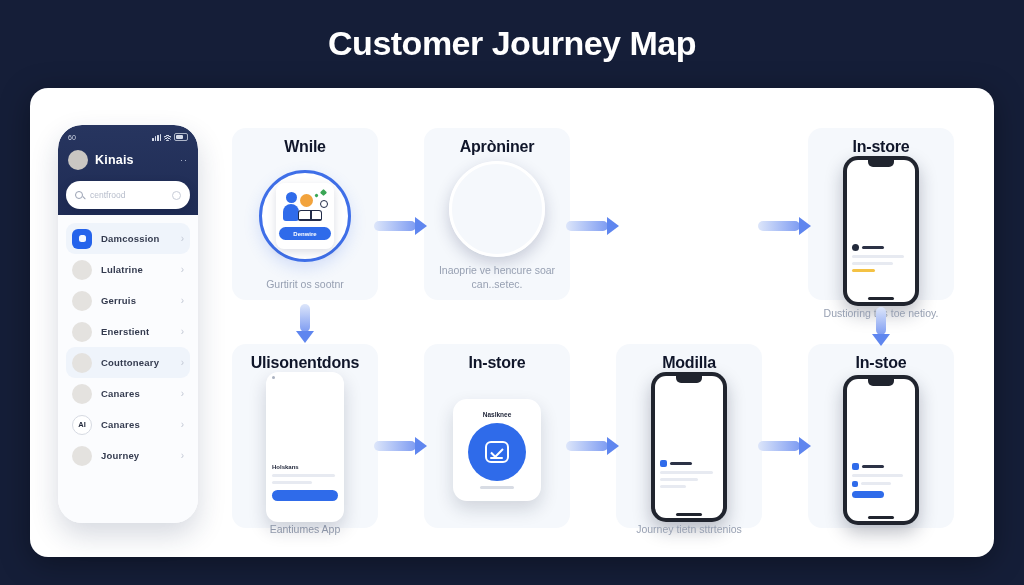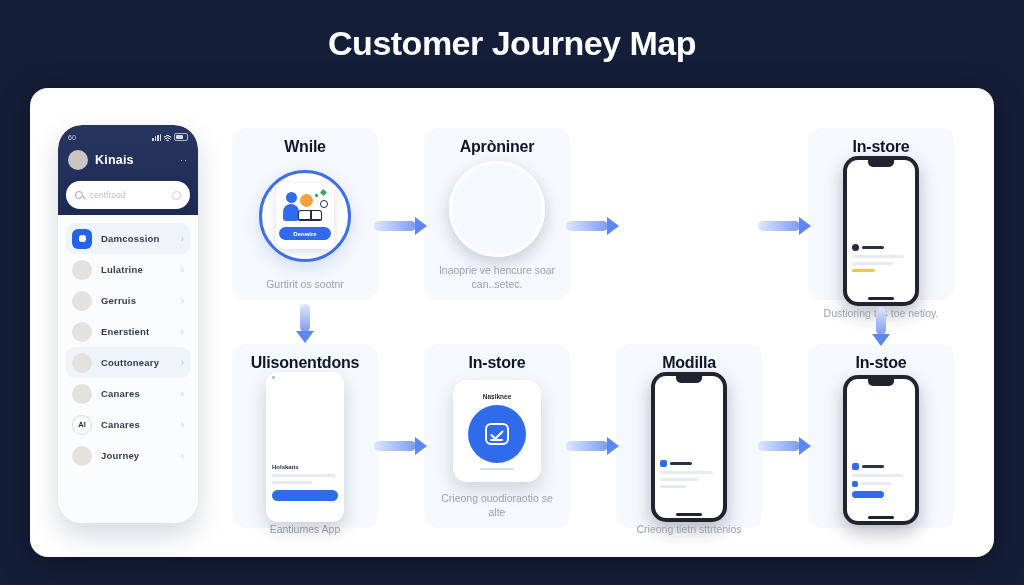--- a/index.html
+++ b/index.html
@@ -291,42 +291,41 @@
       <div class="step-title">In-store</div>
       <div class="step-media">
         <div class="check-card">
           <div class="check-label">Naslknee</div>
           <div class="check-circle">
               <div class="check-box"></div>
             </div>
           <div class="check-foot"></div>
         </div>
       </div>
-      <div class="step-caption">Crieong ouodioraotio se alte</div>
     </div>
 
     <div class="step r2 c3">
       <div class="step-title">Modilla</div>
       <div class="step-media">
         <div class="mini-phone">
           <div class="mscreen">
             <div class="shot"><span class="person longhair p-woman7"><i class="hair"></i><i class="face"></i><i class="torso"></i></span></div>
             <div class="mrows">
               <div class="mrow-id">
                   <span class="mdot blue"></span>
                   <span class="mbar-dark"></span>
                 </div>
               <div class="mbar" style="width:92%"></div>
               <div class="mbar" style="width:65%"></div>
               <div class="mbar" style="width:45%"></div>
             </div>
           </div>
         </div>
       </div>
-      <div class="step-caption">Crieong tietn sttrtenios</div>
+      <div class="step-caption">Journey tietn sttrtenios</div>
     </div>
 
     <div class="step r2 c4">
       <div class="step-title">In-stoe</div>
       <div class="step-media">
         <div class="mini-phone">
           <div class="mscreen">
             <div class="shot"><span class="person longhair p-woman8"><i class="hair"></i><i class="face"></i><i class="torso"></i></span></div>
             <div class="mrows">
               <div class="mrow-id">

